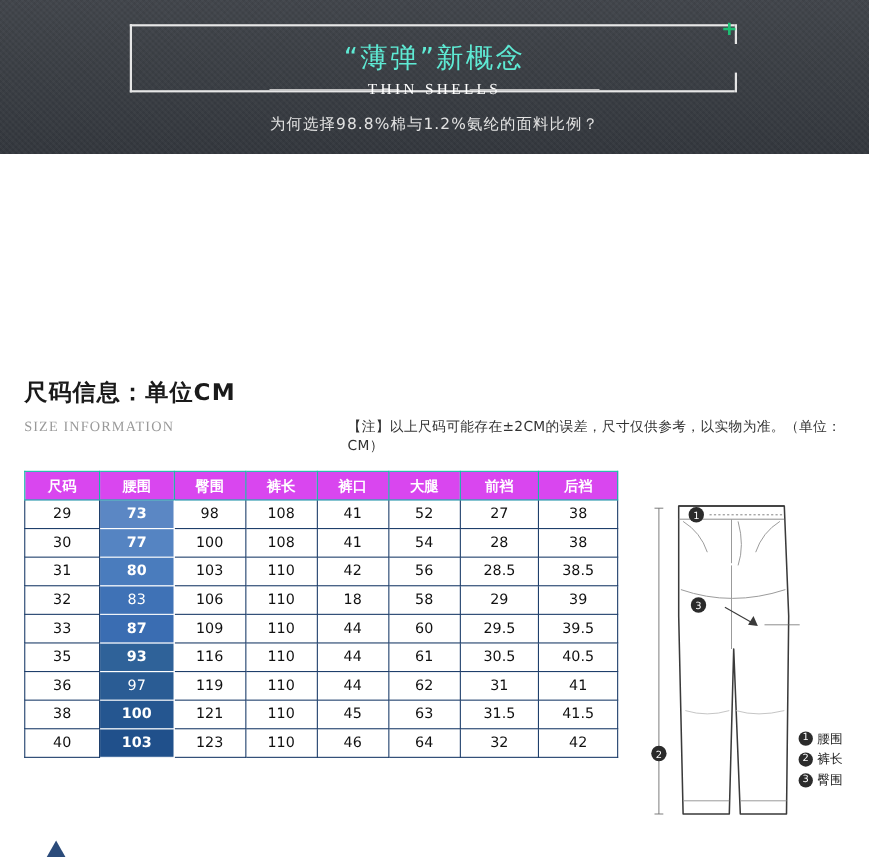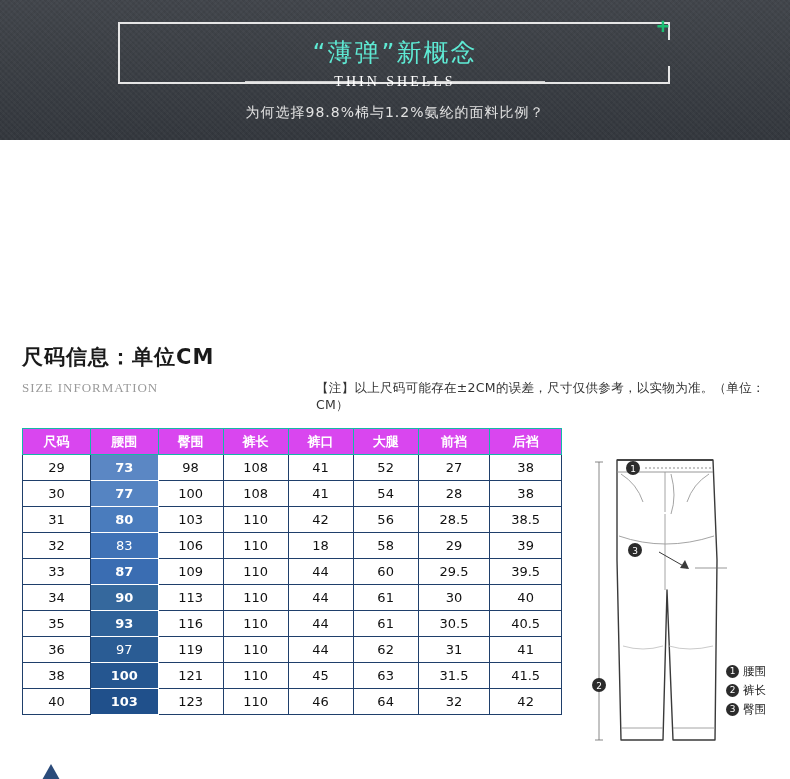--- a/index.html
+++ b/index.html
@@ -287,30 +287,20 @@
           <td class="c0">33</td>
           <td class="c1" style="background: rgb(58, 109, 178); color: rgb(255, 255, 255); font-weight: bold; border-color: rgb(255, 255, 255);">87</td>
           <td class="c2">109</td>
           <td class="c3">110</td>
           <td class="c4">44</td>
           <td class="c5">60</td>
           <td class="c6">29.5</td>
           <td class="c7">39.5</td>
         </tr>
         <tr>
-          <td class="c0">34</td>
-          <td class="c1" style="background: rgb(53, 104, 157); color: rgb(255, 255, 255); font-weight: bold; border-color: rgb(255, 255, 255);">90</td>
-          <td class="c2">113</td>
-          <td class="c3">110</td>
-          <td class="c4">44</td>
-          <td class="c5">61</td>
-          <td class="c6">30</td>
-          <td class="c7">40</td>
-        </tr>
-        <tr>
           <td class="c0">35</td>
           <td class="c1" style="background: rgb(47, 98, 153); color: rgb(255, 255, 255); font-weight: bold; border-color: rgb(255, 255, 255);">93</td>
           <td class="c2">116</td>
           <td class="c3">110</td>
           <td class="c4">44</td>
           <td class="c5">61</td>
           <td class="c6">30.5</td>
           <td class="c7">40.5</td>
         </tr>
         <tr>

